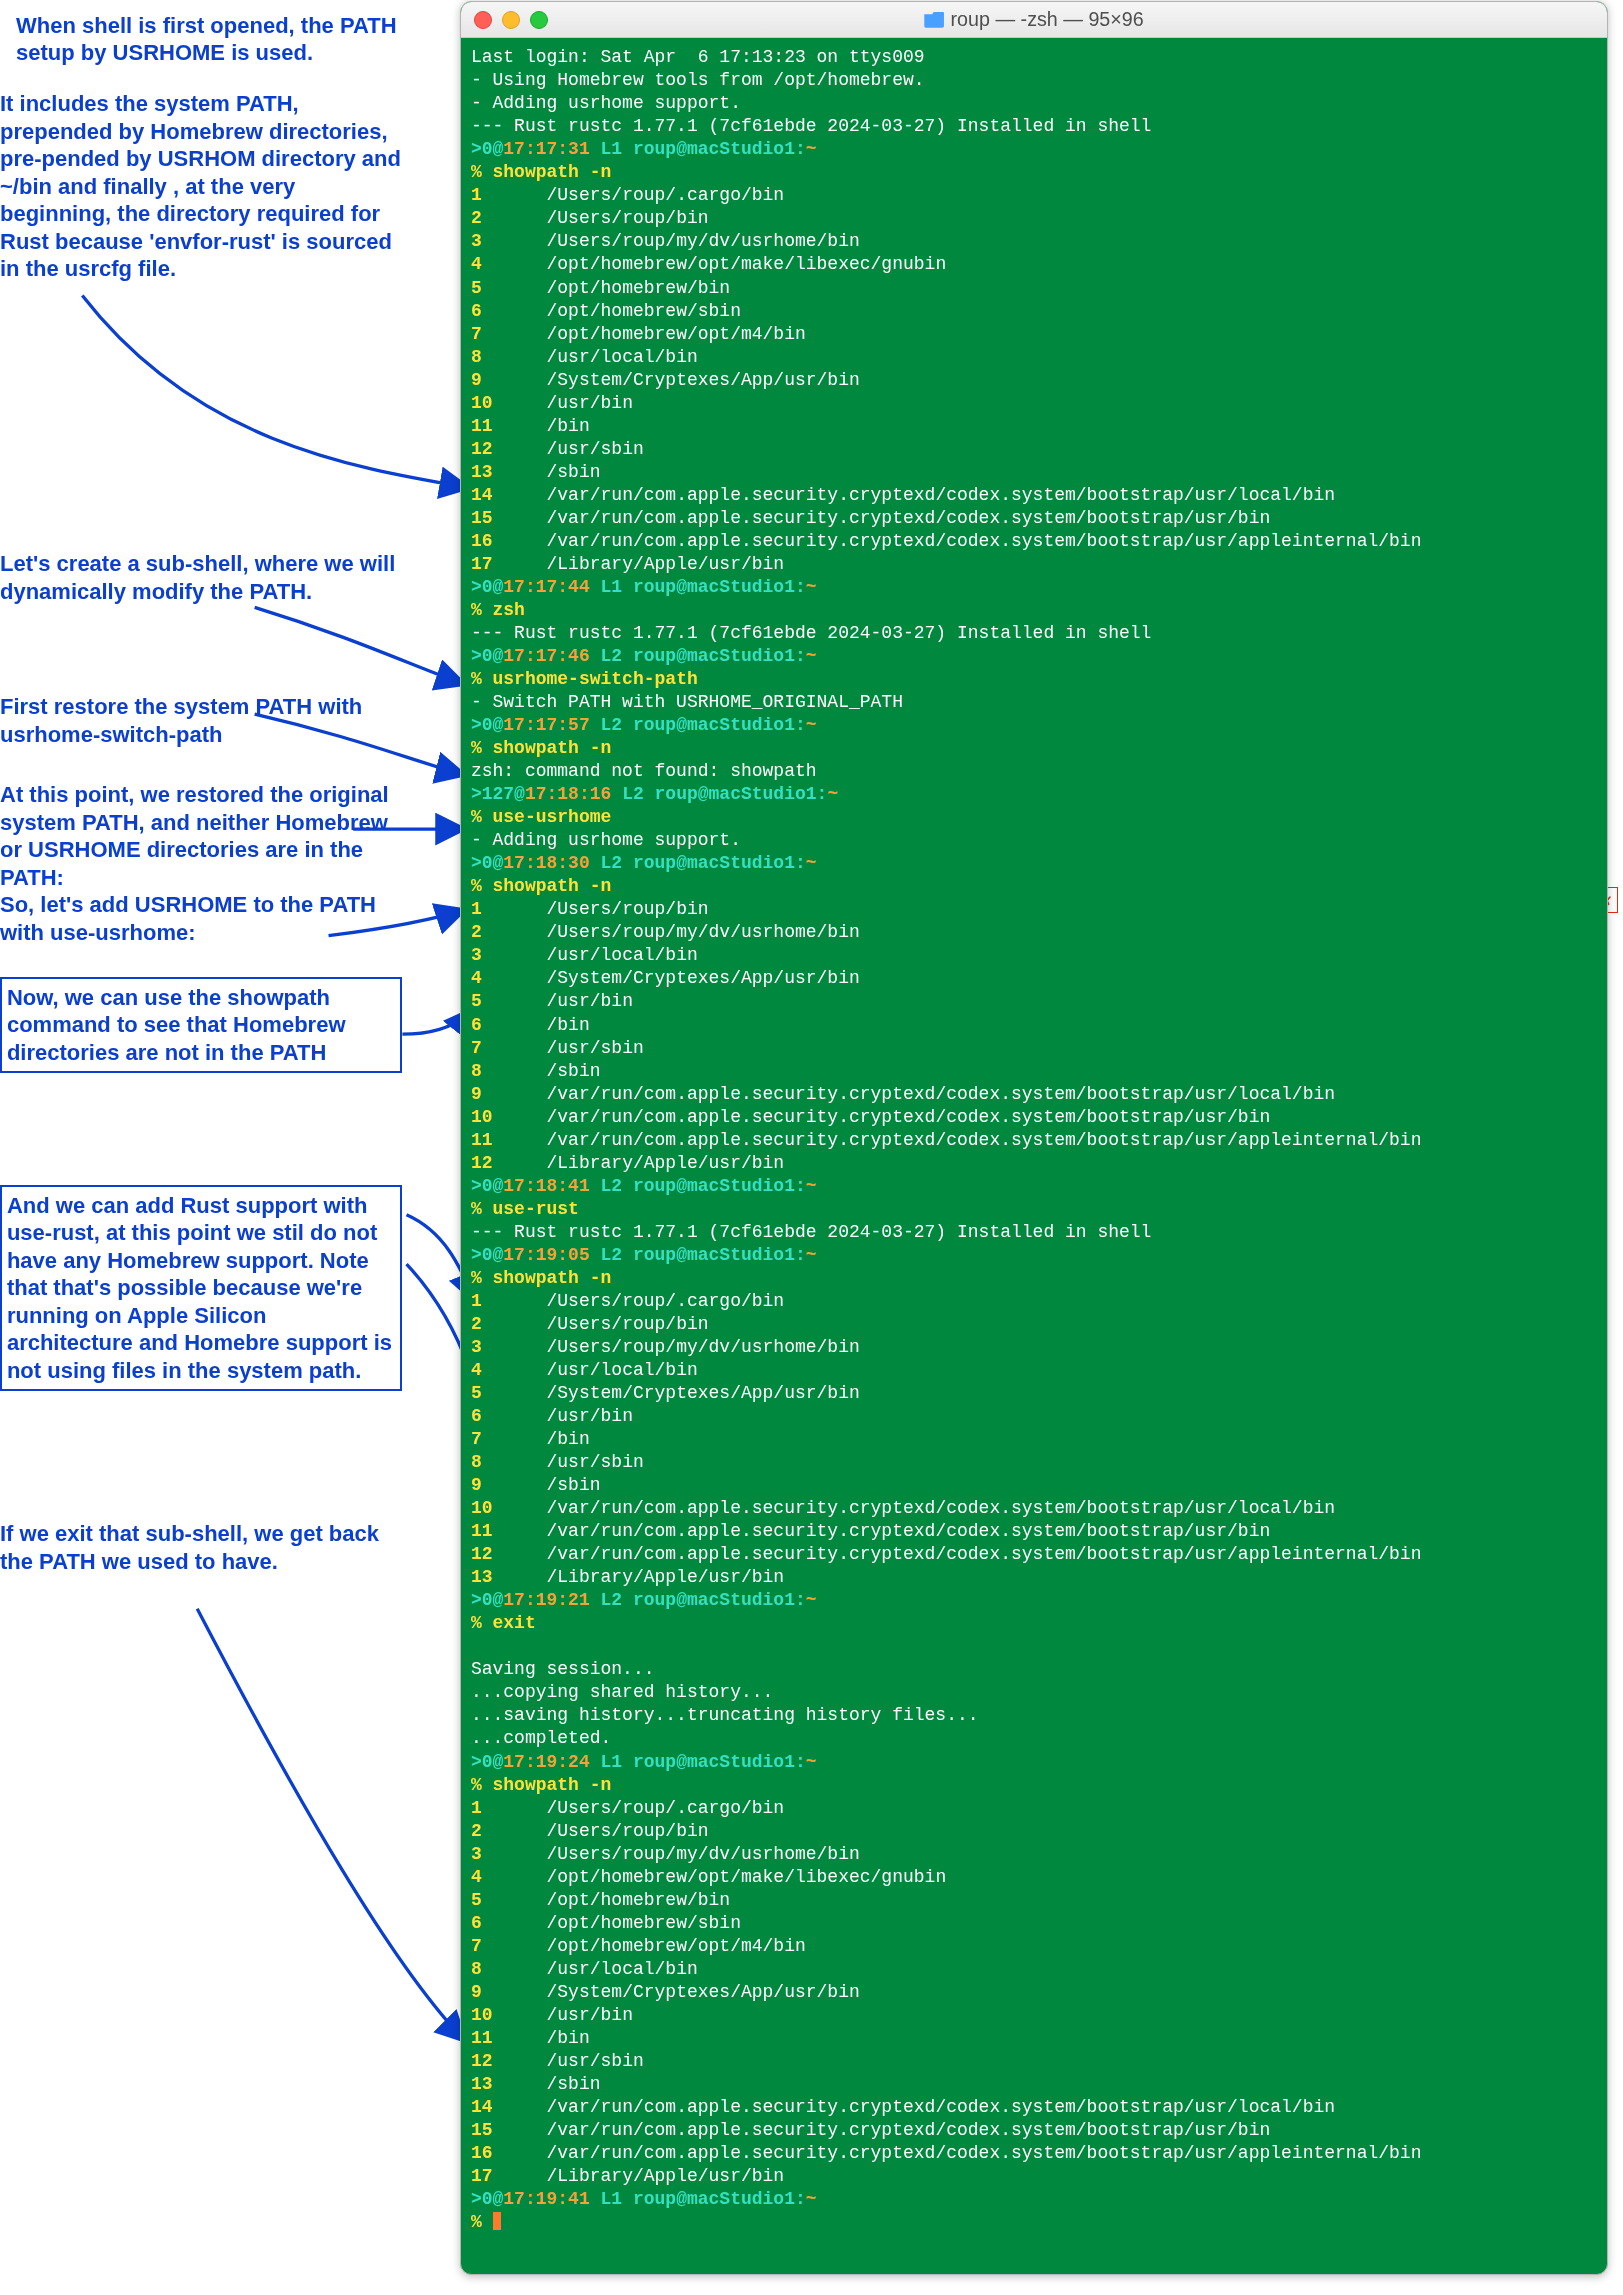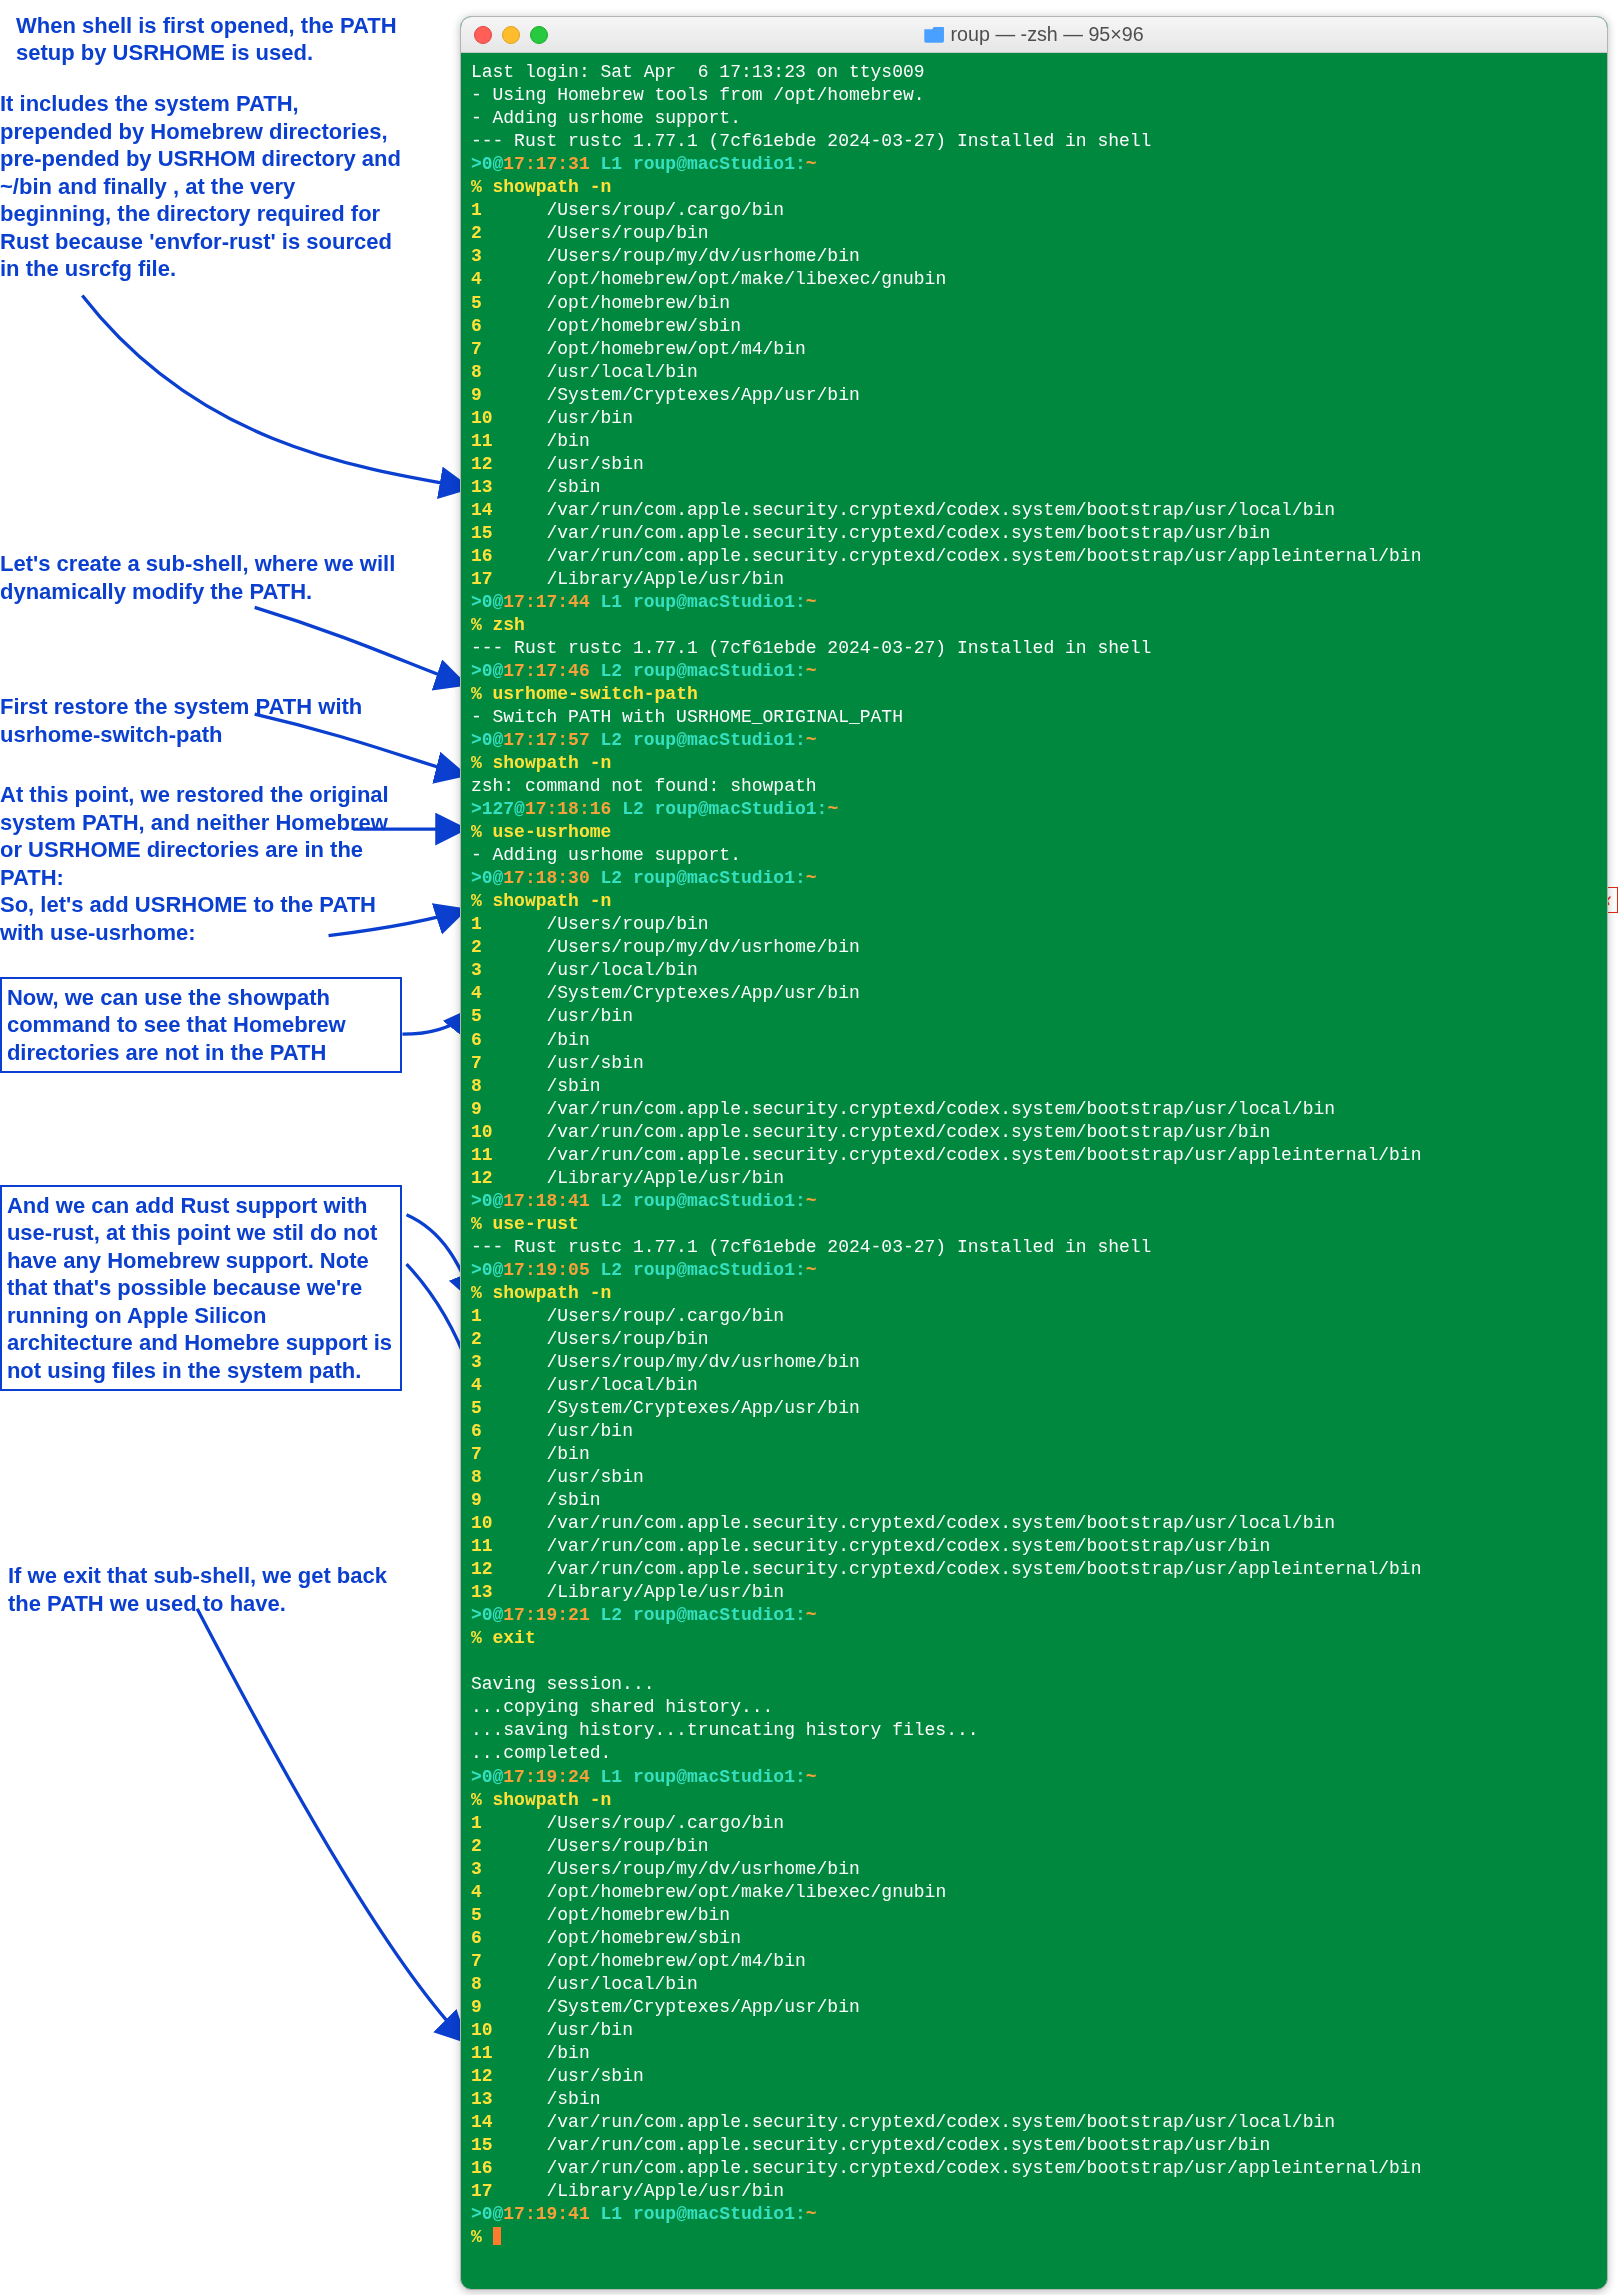--- a/index.html
+++ b/index.html
@@ -38,21 +38,21 @@
     position: absolute;
     border: 0.8px solid #e52b13;
     padding: 1.6px 4.9px;
     color: #e52b13;
     font-family: monospace;
     font-size: 18px;
   }
   .terminal-window {
     position: absolute;
     left: 460px;
-    top: 16px;
+    top: 1px;
     width: 1148px;
     height: 2274px;
     border-radius: 11.5px;
     overflow: hidden;
     box-shadow: 0 1.6px 8.2px rgba(0,0,0,0.25);
     background: #00893e;
     border: 0.8px solid #b4b4b4;
   }
   .titlebar {
     height: 36px;
@@ -103,21 +103,21 @@
 <body>
 
 <div class="annotation" style="top:11.5px;margin-left:16px;">When shell is first opened, the PATH setup by USRHOME is used.</div>
 <div class="annotation" style="top:90px;">It includes the system PATH, prepended by Homebrew directories, pre-pended by USRHOM directory and ~/bin and finally , at the very beginning, the directory required for Rust because 'envfor-rust' is sourced in the usrcfg file.</div>
 <div class="annotation" style="top:550px;">Let's create a sub-shell, where we will dynamically modify the PATH.</div>
 <div class="annotation" style="top:657px;margin-top:36px;">First restore the system PATH with usrhome-switch-path</div>
 <div class="annotation" style="top:767px;margin-top:14px;">At this point, we restored the original system PATH, and neither Homebrew or USRHOME directories are in the PATH:</div>
 <div class="annotation" style="top:891px;">So, let's add USRHOME to the PATH with use-usrhome:</div>
 <div class="annotation boxed" style="top:977px;">Now, we can use the showpath command  to see that Homebrew directories are not in the PATH</div>
 <div class="annotation boxed" style="top:1185px;">And we can add Rust support with use-rust, at this point we stil do not have any Homebrew support. Note that that's possible because we're  running on Apple Silicon architecture and Homebre support is not using files in the system path.</div>
-<div class="annotation" style="top:1562px;padding-left:8px;">If we exit that sub-shell, we get back the PATH we used to have.</div>
+<div class="annotation" style="top:1520px;">If we exit that sub-shell, we get back the PATH we used to have.</div>
 
 <div class="error-callout" style="left:1051px; top:755px;">showpath is not available at this point, USRHOME is not being used in this new shell; the showpath command is not found in the current PATH.</div>
 <div class="error-side" style="left:1552px; top:887px;">127  ✗</div>
 
 <svg class="arrow" style="left:0;top:0;width:1624px;height:2295px;" viewBox="0 0 1978 2796" width="1624" height="2295">
   <defs>
     <marker id="ah-blue" markerWidth="12" markerHeight="12" refX="10" refY="5" orient="auto">
       <path d="M0,0 L10,5 L0,10 Z" fill="#0a3fcf"></path>
     </marker>
     <marker id="ah-orange" markerWidth="12" markerHeight="12" refX="10" refY="5" orient="auto">

